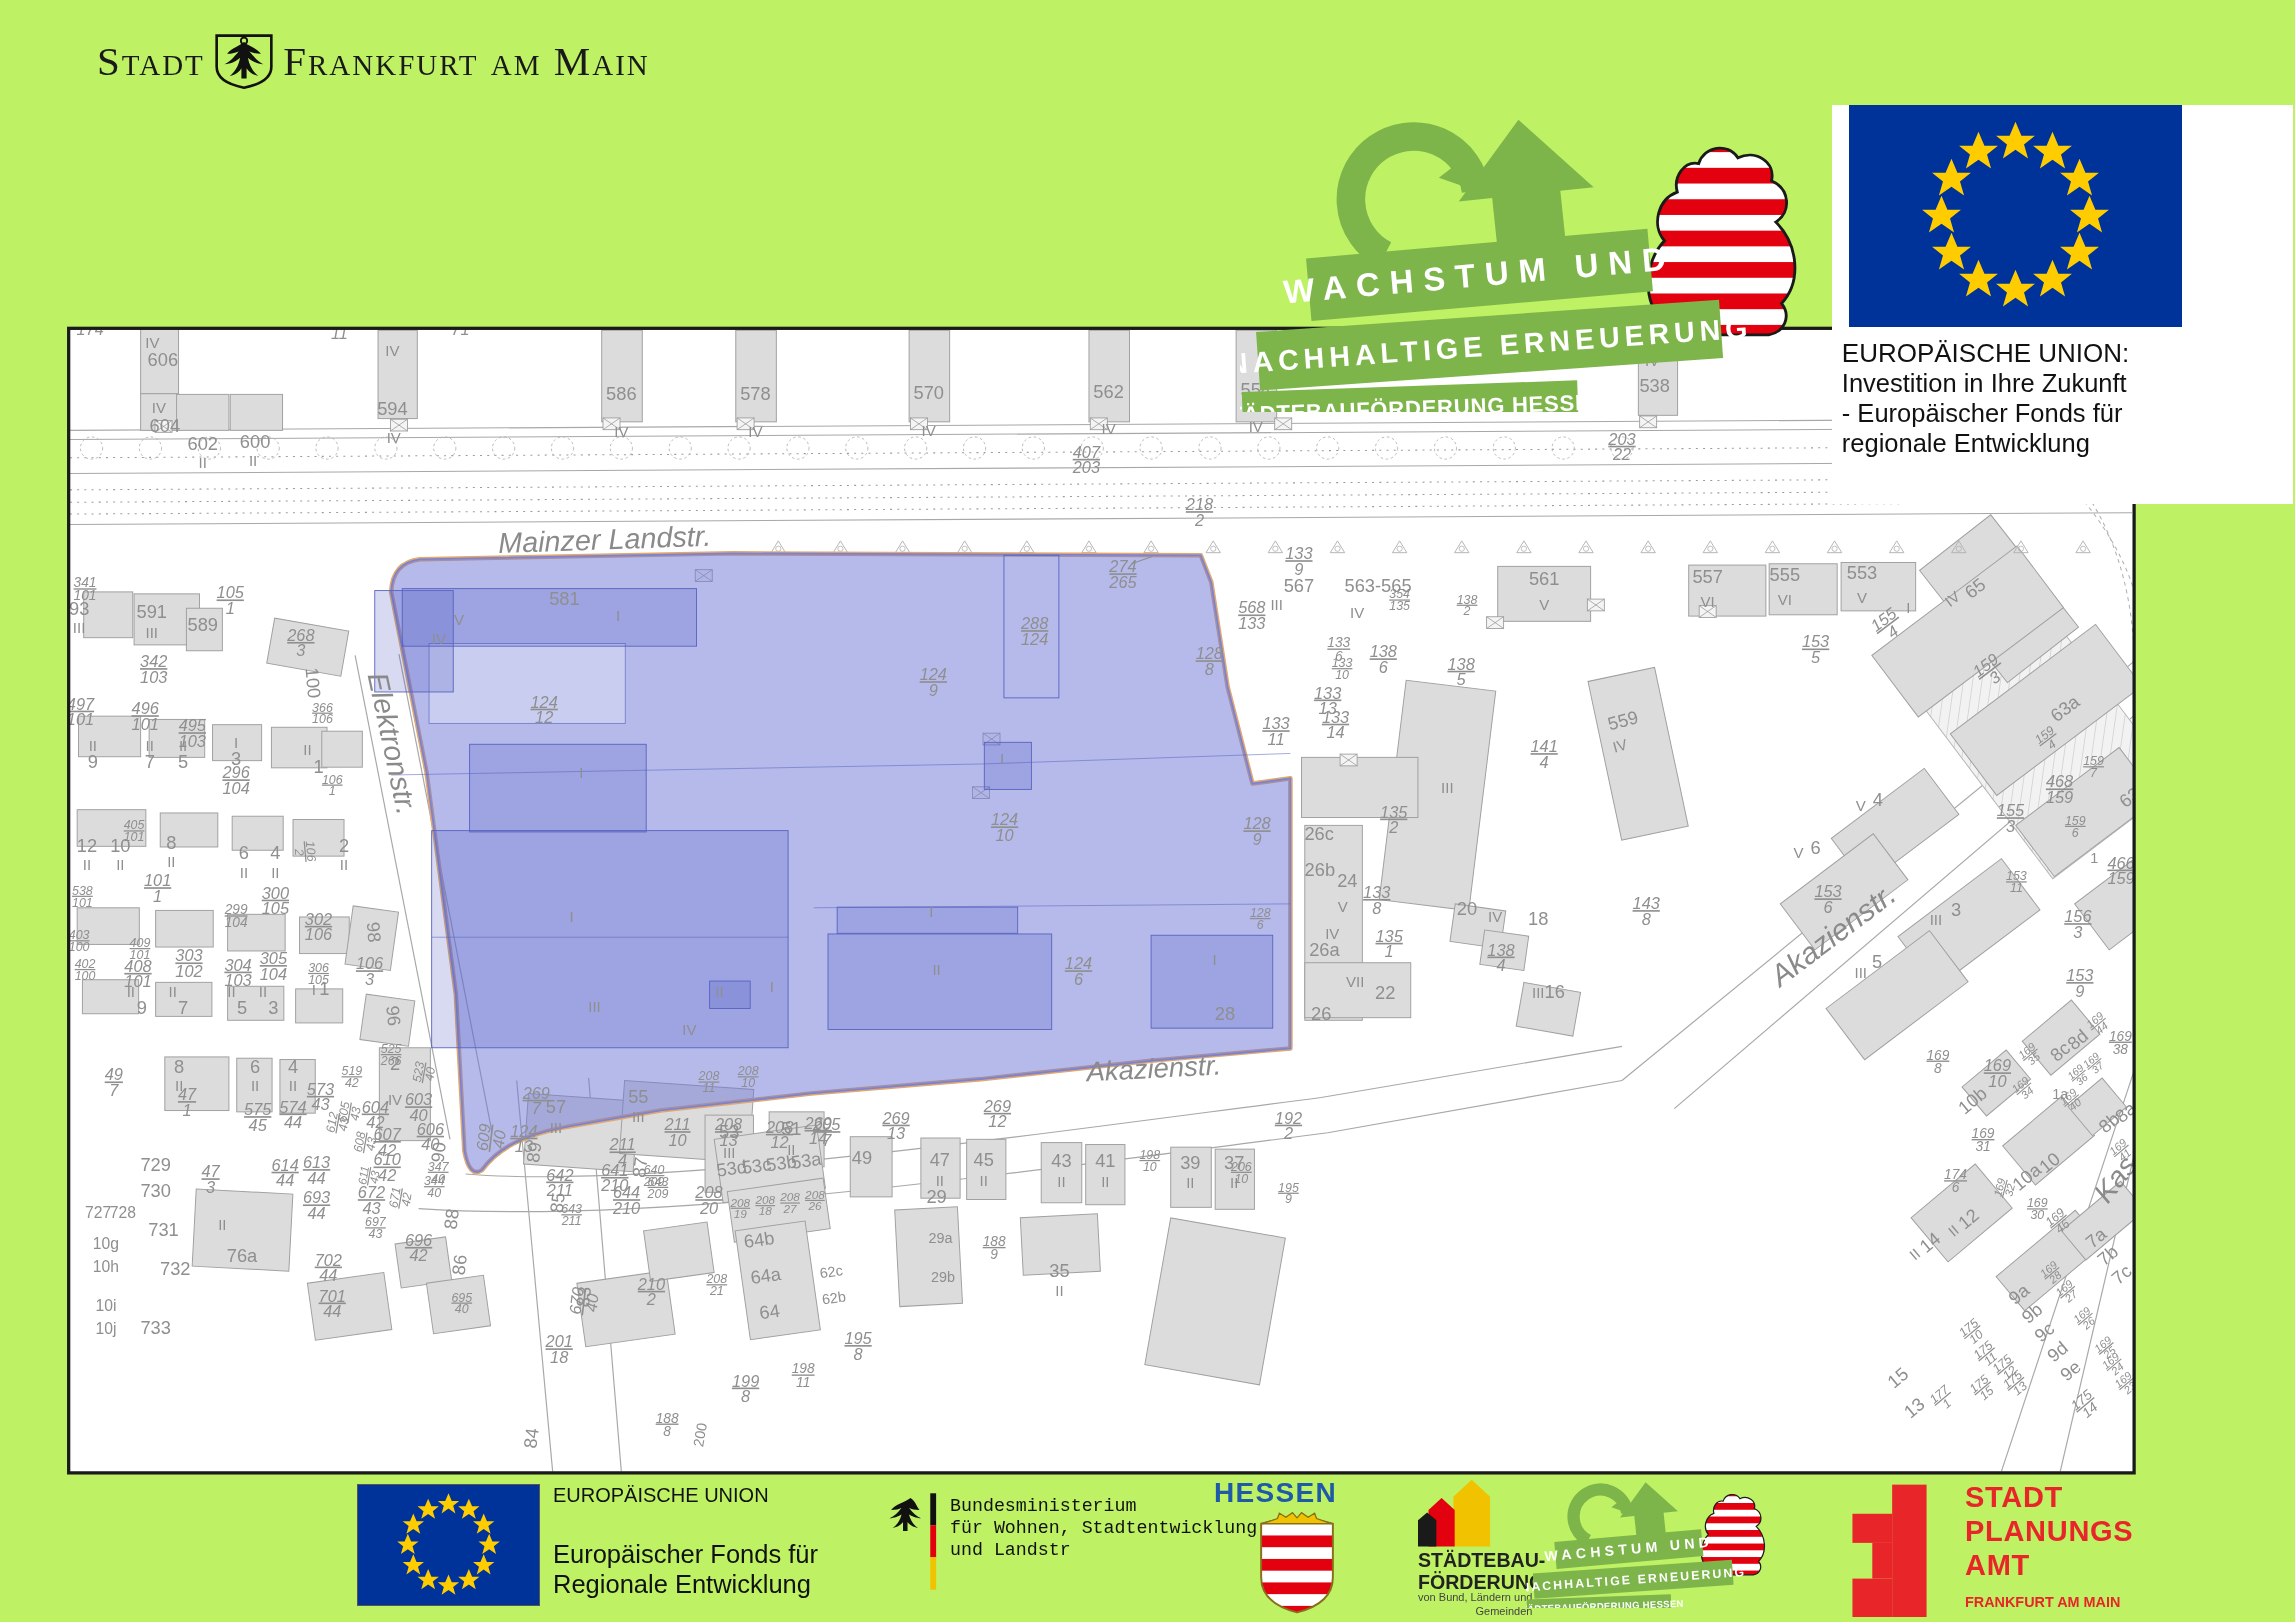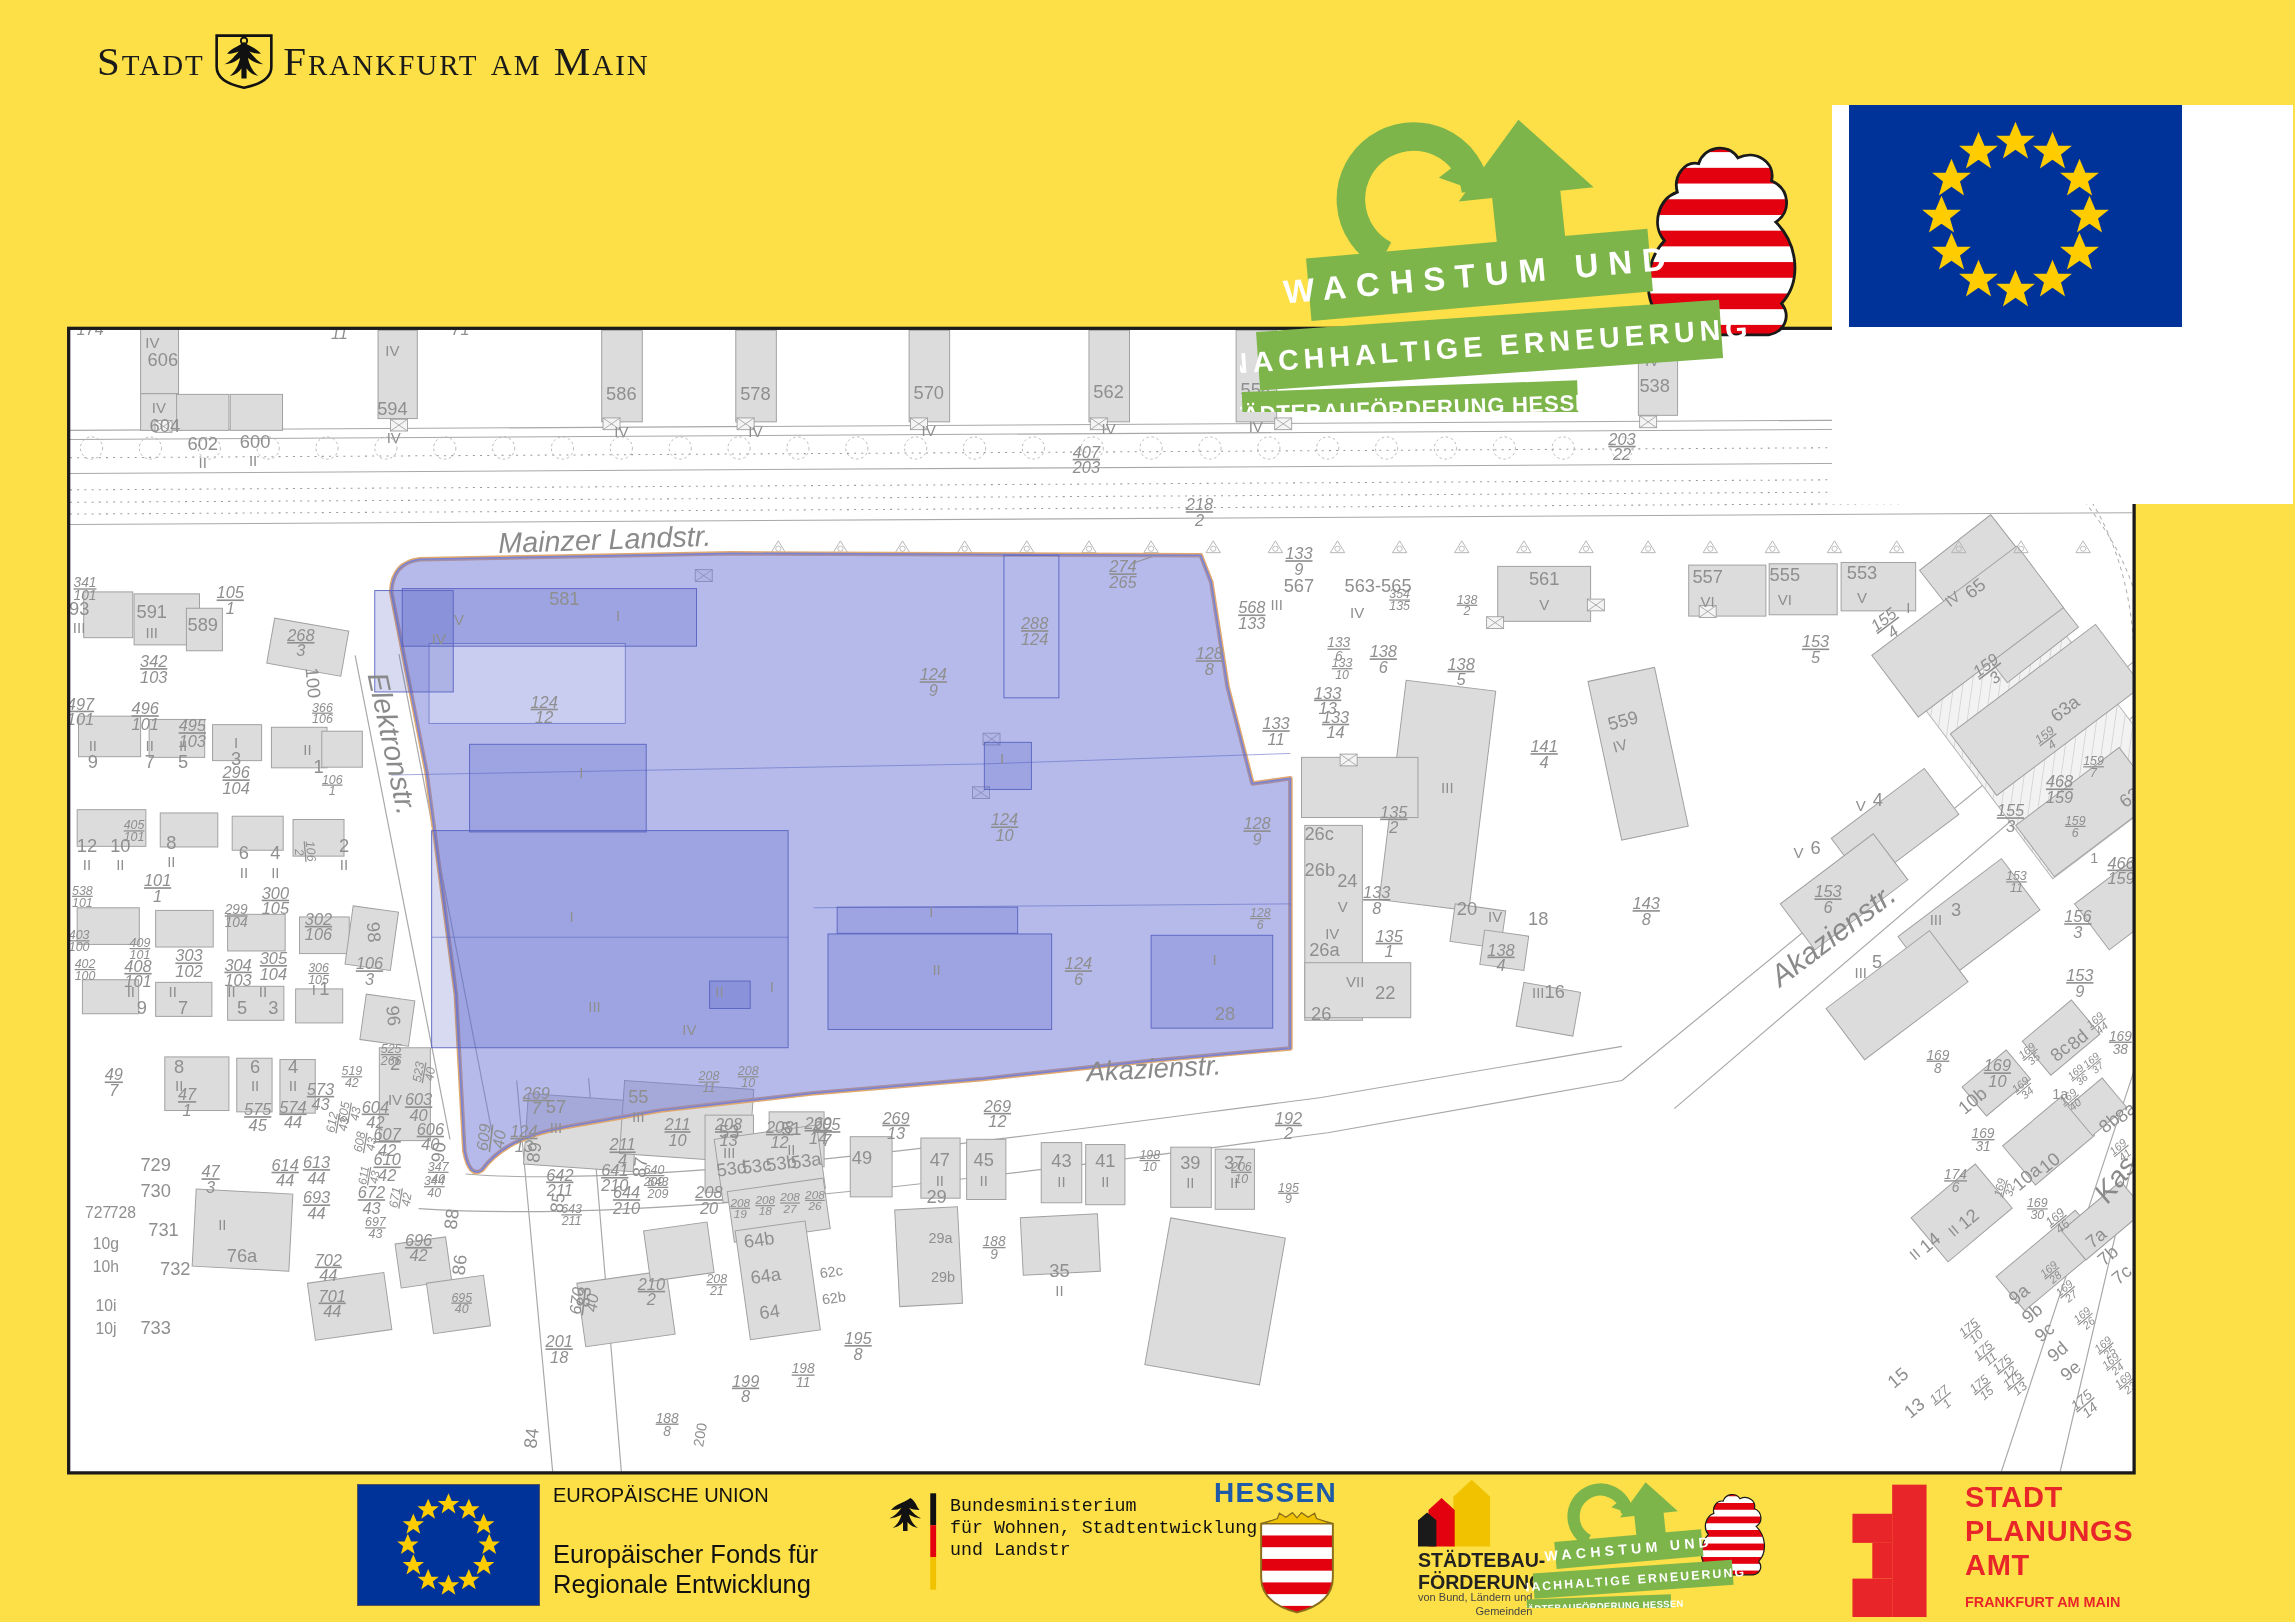--- a/index.html
+++ b/index.html
@@ -1,16 +1,16 @@
 <!DOCTYPE html>
 <html style="font-size:10.5px"><head>
 <meta charset="utf-8">
 <style>
   html,body{margin:0;padding:0;background:#ffffff;}
-  #page{position:relative;width:2295px;height:1622px;background:#fde047;overflow:hidden;
+  #page{position:relative;width:2295px;height:1622px;background:#bef264;overflow:hidden;
         font-family:"Liberation Sans",sans-serif;}
   
   #city-logo{position:absolute;left:97px;top:33px;display:flex;align-items:center;color:#111;}
   #city-logo .word{font-family:"Liberation Serif",serif;font-variant:small-caps;font-size:41px;
         letter-spacing:2px;color:#1a1a1a;}
   #city-logo svg{margin:0 9.2px;}
   #title-block{position:absolute;left:67px;top:105px;color:#000;}
   #title-line1{font-size:34px;font-weight:bold;letter-spacing:-0.7px;transform:scaleX(.97);transform-origin:left;}
   #title-line2{font-size:54px;font-weight:bold;letter-spacing:-1.3px;margin-top:5.2px;transform:scaleX(.97);transform-origin:left;}
   
@@ -725,20 +725,26 @@
     <g transform="translate(-80,402) rotate(-2)">
       <rect class="ribbon" x="0" y="0" width="470" height="60" fill="#6fae42"></rect>
       <text class="ribbon-text" x="235" y="42" font-size="31" letter-spacing="1" text-anchor="middle">STÄDTEBAUFÖRDERUNG HESSEN</text>
     </g>
   </svg>
 
   <div id="eu-panel">
     <svg class="flag" width="347" height="222" viewBox="0 0 180 120">
       <use href="#euflagsym"></use>
     </svg>
+    <div class="txt">
+      <div class="t1">EUROPÄISCHE UNION:</div>
+      <div>Investition in Ihre Zukunft</div>
+      <div>- Europäischer Fonds für</div>
+      <div>regionale Entwicklung</div>
+    </div>
   </div>
 
   <svg width="0" height="0" style="position:absolute">
     <defs>
       <path id="eustar" d="M0,-11 L3.2,-3.4 L10.5,-3.4 L4.6,1.3 L6.8,8.9 L0,4.2 L-6.8,8.9 L-4.6,1.3 L-10.5,-3.4 L-3.2,-3.4 Z" fill="#ffcc00"></path>
       <g id="euflagsym">
         <rect width="180" height="120" fill="#003399"></rect>
         <g transform="translate(90,60)">
           <use href="#eustar" y="-40"></use>
             <use href="#eustar" x="20" y="-34.6"></use>

